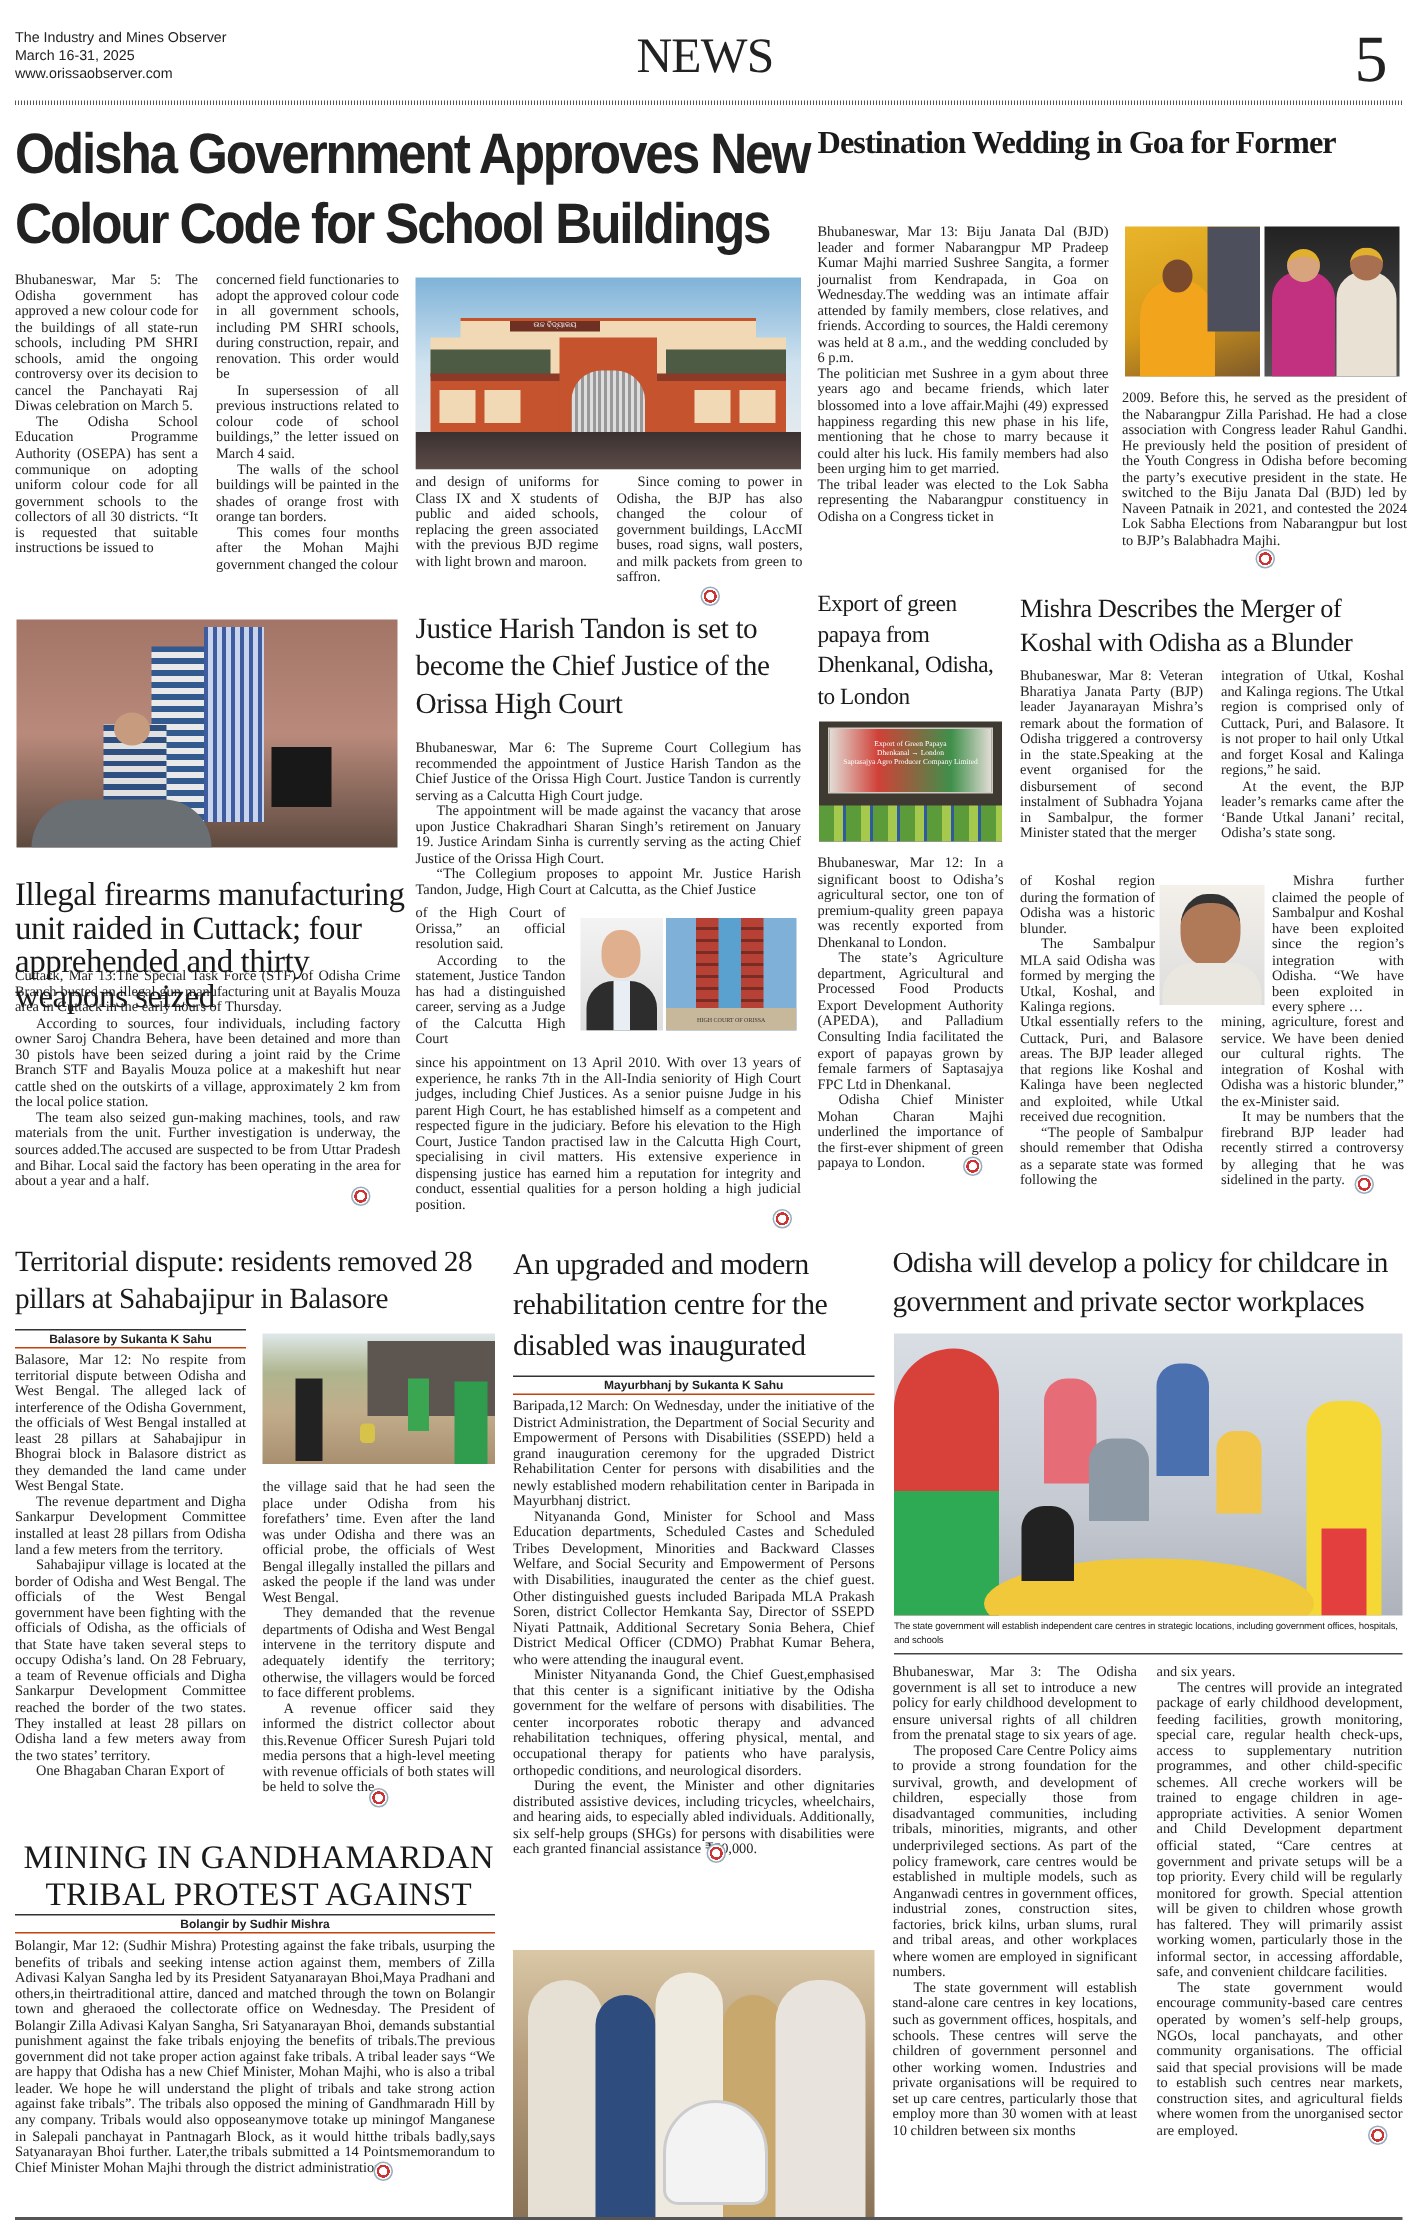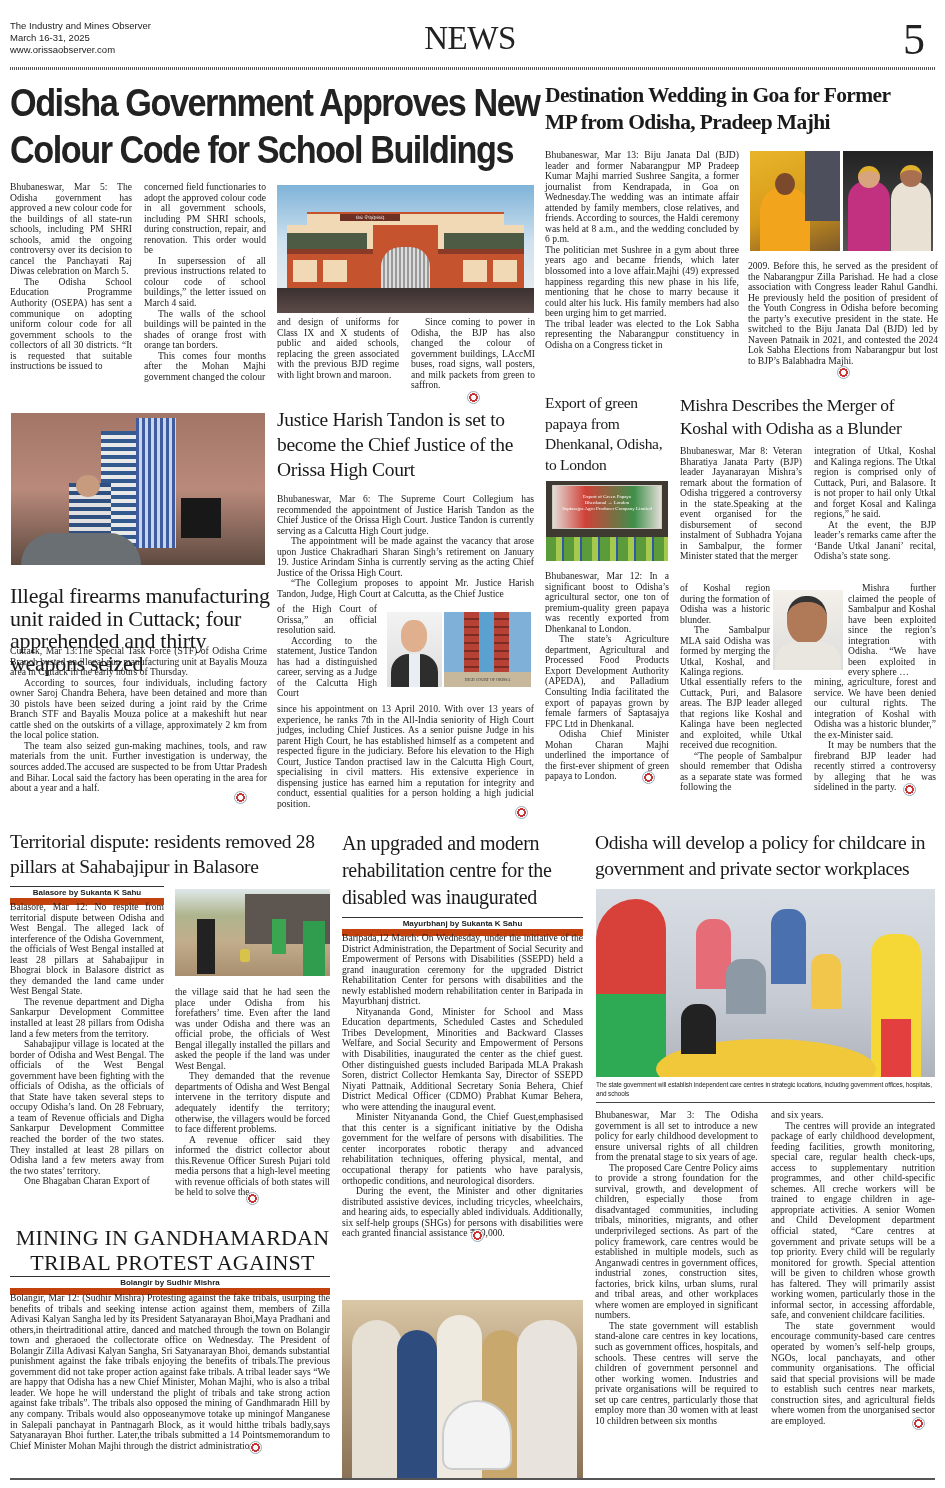--- a/index.html
+++ b/index.html
@@ -3,21 +3,21 @@
 <meta charset="utf-8">
 <style>
 *{box-sizing:border-box;margin:0;padding:0}
 html,body{width:945px;height:1488px;background:#fff;overflow:hidden}
 body{position:relative;font-family:"Liberation Serif","DejaVu Serif",serif;color:#1a1a1a}
 .abs{position:absolute}
 .txt{font-size:9.6px;line-height:10.55px;text-align:justify;hyphens:auto;color:#222}
 .txt p{text-indent:14px}
 .txt p.ni{text-indent:0}
 .hl{font-family:"Liberation Serif","DejaVu Serif",serif;color:#1a1a1a;font-weight:normal}
-.byline{font-family:"Liberation Sans","DejaVu Sans",sans-serif;font-size:8px;font-weight:bold;text-align:center;border-top:1.2px solid #333;border-bottom:7px solid #c2410c;padding:1px 0;color:#222}
+.byline{font-family:"Liberation Sans","DejaVu Sans",sans-serif;font-size:8px;font-weight:bold;text-align:center;border-top:1.2px solid #333;border-bottom:1px solid #c2410c;padding:1px 0;color:#222}
 .photo{position:absolute;overflow:hidden}
 .logo{display:inline-block;width:13px;height:13px;border-radius:50%;border:1.5px solid #9ab;background:radial-gradient(circle,#fff 35%,#c33 36%,#c33 55%,#fff 56%);vertical-align:middle}
 .dots{position:absolute;left:10px;right:10px;height:3px;background:repeating-linear-gradient(90deg,#555 0 1px,#fff 1px 2px)}
 .rule{position:absolute;height:1px;background:#444}
 </style>
 </head>
 <body>
 
 <div class="abs" style="left:10px;top:20px;width:925px;height:45px;">
   <div class="abs" style="left:0;top:0;font-family:'Liberation Sans','DejaVu Sans',sans-serif;font-size:9.5px;line-height:12px;color:#222">
@@ -66,21 +66,20 @@
   </div>
   <div class="abs txt" style="left:411px;top:317px;width:124px">
     <p>Since coming to power in Odisha, the BJP has also changed the colour of government buildings, LAccMI buses, road signs, wall posters, and milk packets from green to saffron.</p>
     <div style="text-align:center"><span class="logo"></span></div>
   </div>
 </div>
 
 <div>
   <div class="abs hl" style="left:545px;top:82px;width:395px;font-size:21.5px;line-height:27px;font-weight:bold;letter-spacing:-0.6px;white-space:nowrap">
     <div>Destination Wedding in Goa for Former</div>
-    <div>MP from Odisha, Pradeep Majhi</div>
   </div>
   <div class="abs txt" style="left:545px;top:150px;width:194px">
     <p class="ni">Bhubaneswar, Mar 13: Biju Janata Dal (BJD) leader and former Nabarangpur MP Pradeep Kumar Majhi married Sushree Sangita, a former journalist from Kendrapada, in Goa on Wednesday.The wedding was an intimate affair attended by family members, close relatives, and friends. According to sources, the Haldi ceremony was held at 8 a.m., and the wedding concluded by 6 p.m.</p>
     <p class="ni">The politician met Sushree in a gym about three years ago and became friends, which later blossomed into a love affair.Majhi (49) expressed happiness regarding this new phase in his life, mentioning that he chose to marry because it could alter his luck. His family members had also been urging him to get married.</p>
     <p class="ni">The tribal leader was elected to the Lok Sabha representing the Nabarangpur constituency in Odisha on a Congress ticket in</p>
   </div>
   <div class="photo" style="left:750px;top:151px;width:90px;height:100px;background:linear-gradient(160deg,#e9b52a,#d69a1a 55%,#7e5a2a)">
     <div class="abs" style="left:10px;top:35px;width:50px;height:65px;background:#f2a51c;border-radius:25px 25px 0 0"></div>
     <div class="abs" style="left:25px;top:22px;width:20px;height:22px;background:#7b4a2c;border-radius:50%"></div>
     <div class="abs" style="left:55px;top:0;width:35px;height:70px;background:#4d4f5c"></div>

